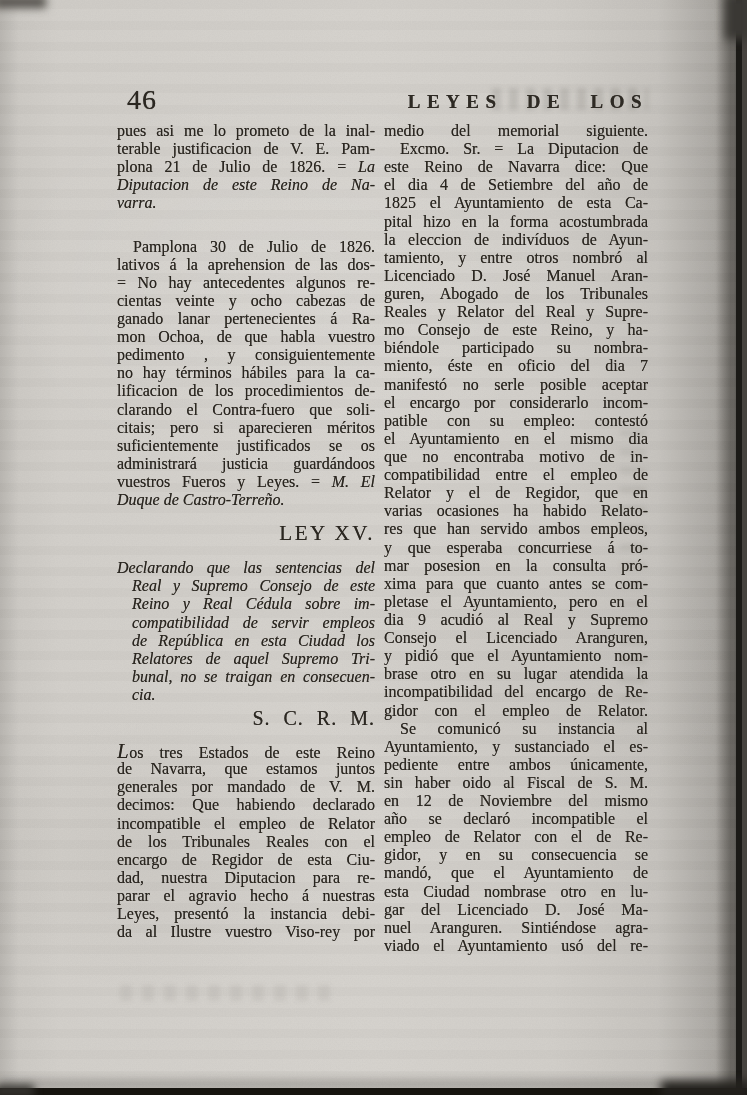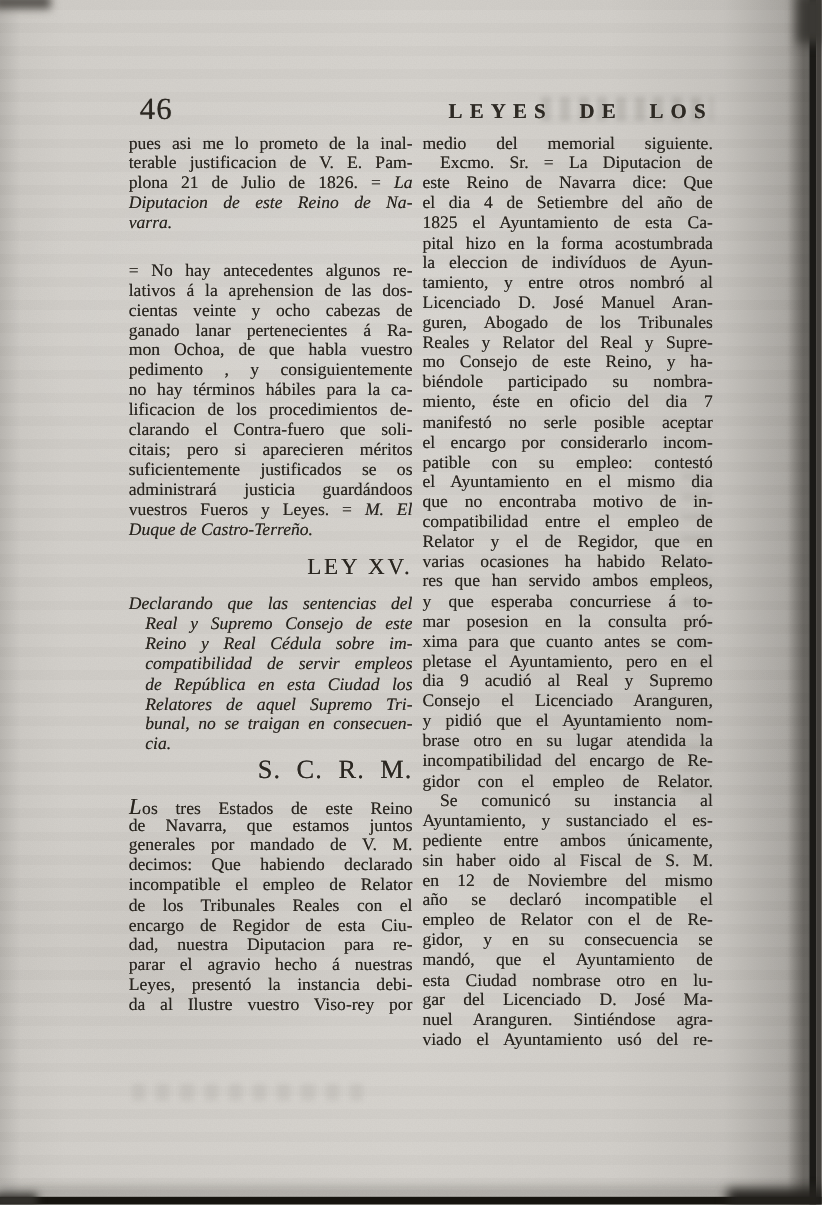--- a/index.html
+++ b/index.html
@@ -56,21 +56,21 @@
   .jl{text-align:justify;text-align-last:justify;}
   .ind{text-indent:16px;}
   .hang{padding-left:15px;}
   span.i{font-style:italic;}
   span.dc{font-style:italic;font-size:21px;letter-spacing:.5px;}
   .block{margin:0;}
   .block.gap{margin-top:25px;}
   .block.italic{font-style:italic;}
   .heading{text-align:right;color:#2b2721;text-shadow:0 0 .6px rgba(43,39,33,.75);}
   .heading.ley{margin:12px 0 13px;font-size:21px;letter-spacing:2.5px;line-height:25px;}
-  .heading.scrm{margin:2px 0 12px;font-size:24px;letter-spacing:1px;word-spacing:7px;line-height:24px;}
+  .heading.scrm{margin:2px 0 12px;font-size:20px;letter-spacing:1px;word-spacing:7px;line-height:24px;}
 </style>
 </head>
 <body>
 
 <div class="paper"></div>
 <div class="bands"></div>
 
 <div class="ghost ghost-title"></div>
 <div class="ghost ghost-mid"></div>
 <div class="ghost ghost-left"></div>
@@ -80,22 +80,23 @@
 
 <div class="col col-left">
     <div class="block">
       <div class="line jl"><span>pues asi me lo prometo de la inal-</span></div>
       <div class="line jl"><span>terable justificacion de V. E. Pam-</span></div>
       <div class="line jl"><span>plona 21 de Julio de 1826. = </span><span class="i">La</span></div>
       <div class="line jl"><span class="i">Diputacion de este Reino de Na-</span></div>
       <div class="line"><span class="i">varra.</span></div>
     </div>
     <div class="block gap">
+      <div class="line jl ind"><span>Pamplona 30 de Julio de 1826.</span></div>
+      <div class="line jl"><span>lativos á la aprehension de las dos-</span></div>
       <div class="line jl"><span>= No hay antecedentes algunos re-</span></div>
-      <div class="line jl"><span>lativos á la aprehension de las dos-</span></div>
       <div class="line jl"><span>cientas veinte y ocho cabezas de</span></div>
       <div class="line jl"><span>ganado lanar pertenecientes á Ra-</span></div>
       <div class="line jl"><span>mon Ochoa, de que habla vuestro</span></div>
       <div class="line jl"><span>pedimento , y consiguientemente</span></div>
       <div class="line jl"><span>no hay términos hábiles para la ca-</span></div>
       <div class="line jl"><span>lificacion de los procedimientos de-</span></div>
       <div class="line jl"><span>clarando el Contra-fuero que soli-</span></div>
       <div class="line jl"><span>citais; pero si aparecieren méritos</span></div>
       <div class="line jl"><span>suficientemente justificados se os</span></div>
       <div class="line jl"><span>administrará justicia guardándoos</span></div>

